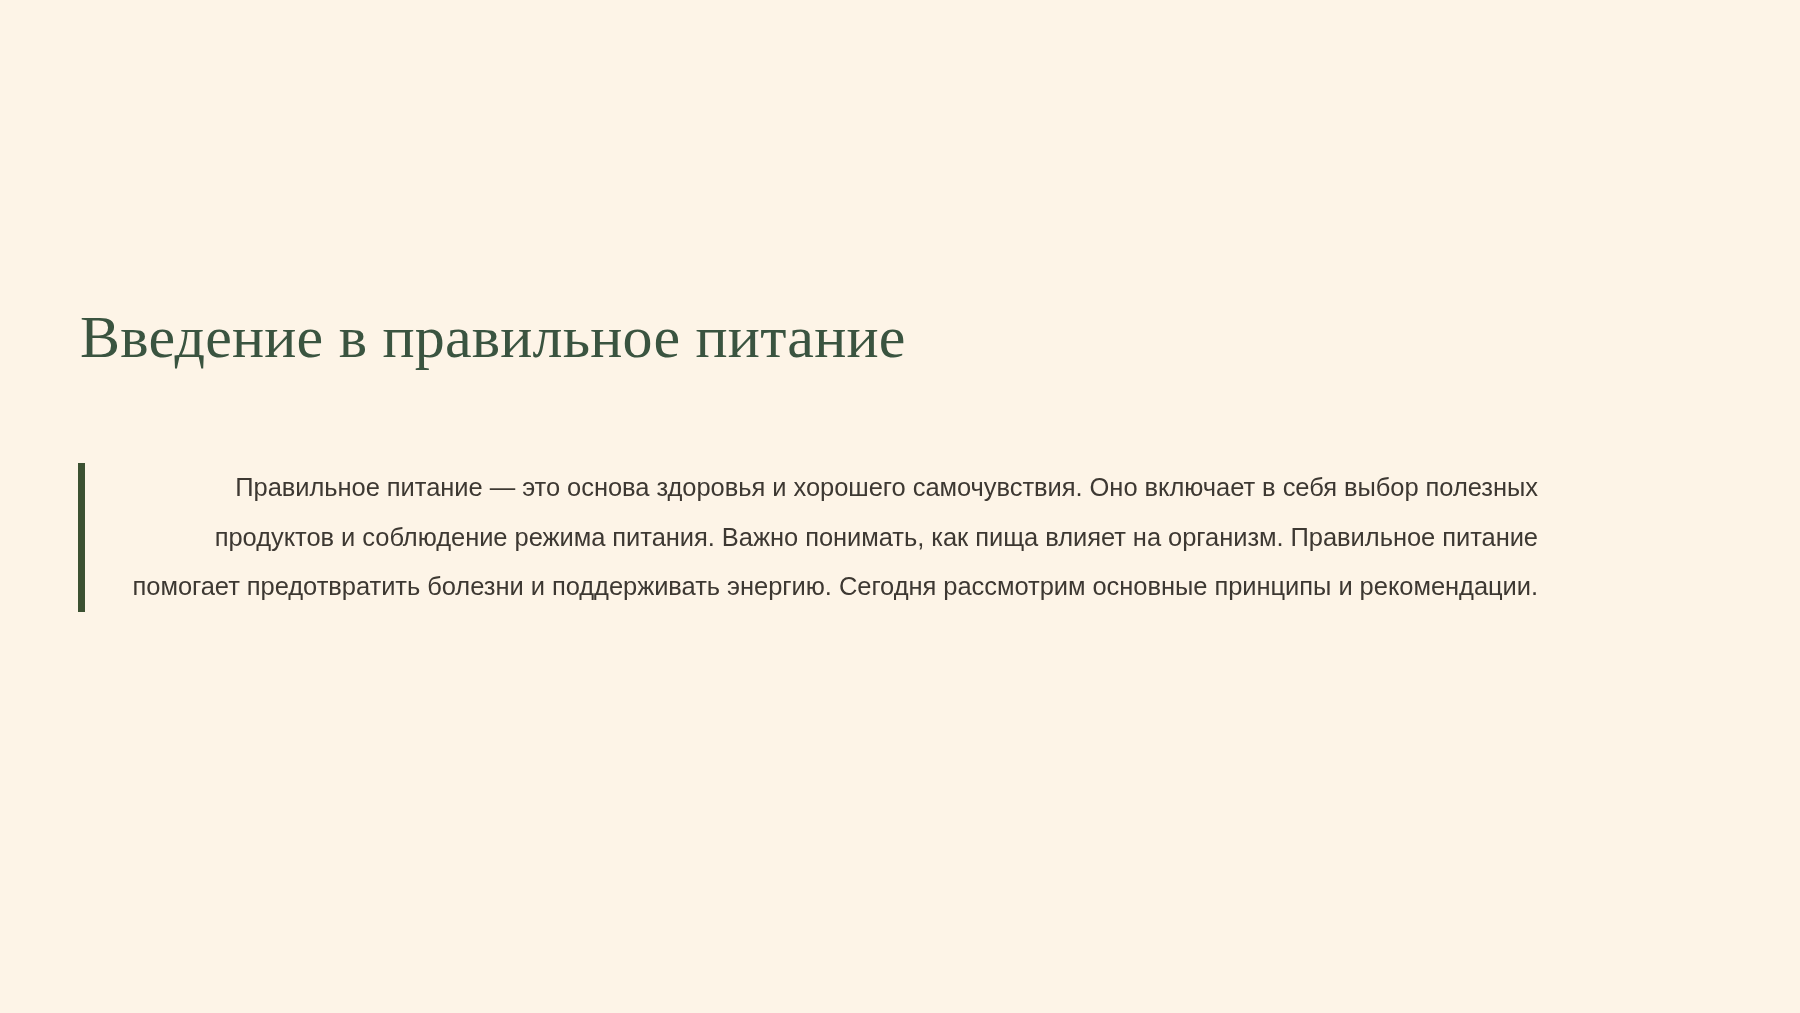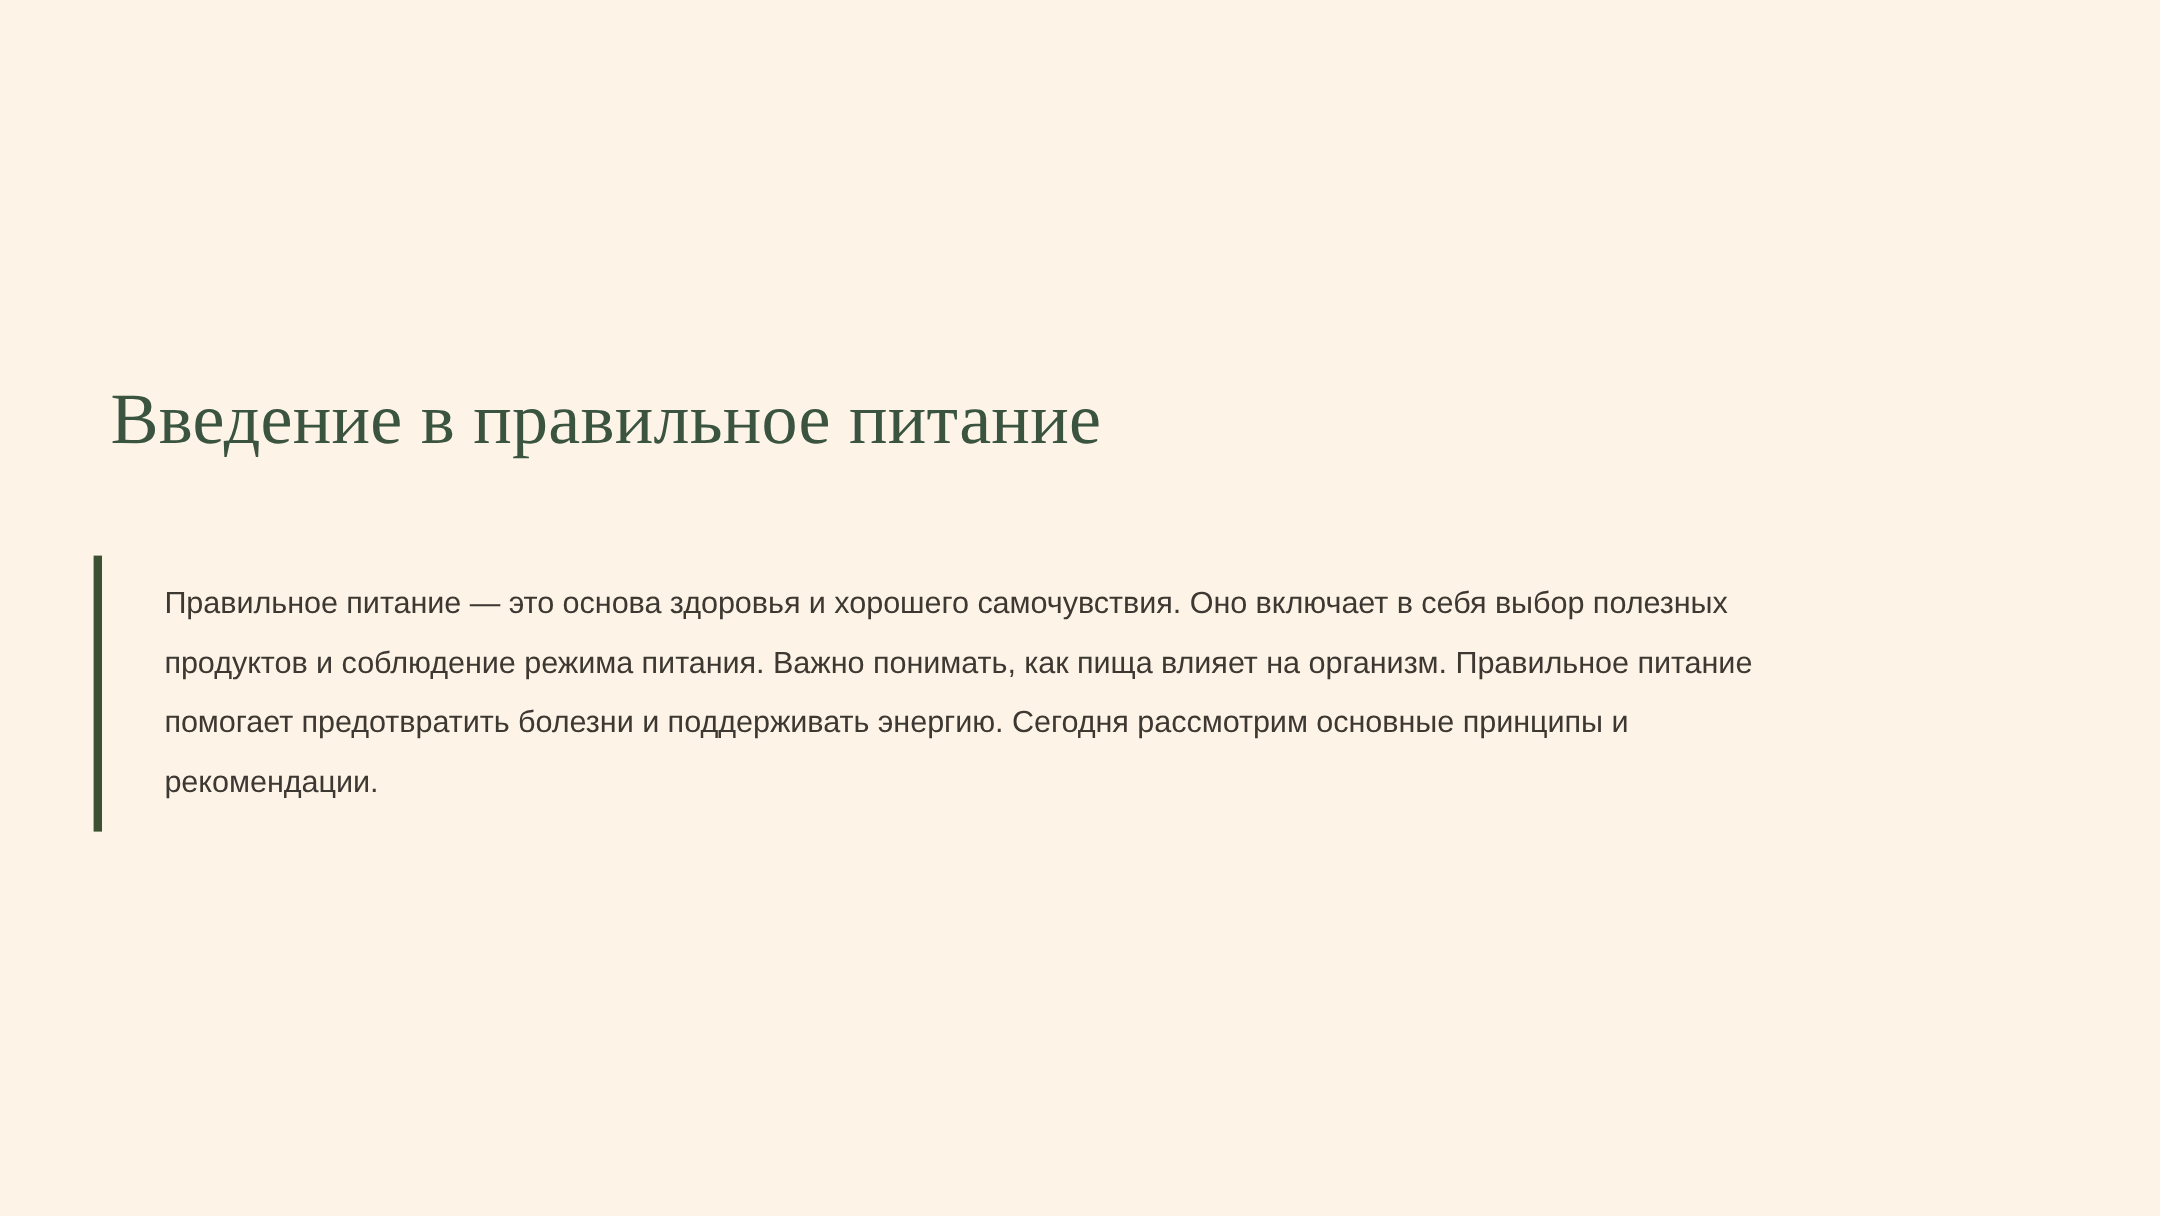--- a/index.html
+++ b/index.html
@@ -21,21 +21,21 @@
     height: 1013px;
     background: #fdf4e7;
     box-sizing: border-box;
   }
 
   .slide-title {
     position: absolute;
     left: 76px;
     top: 298px;
     width: 1620px;
-    margin: 16px;
+    margin: 4px;
     font-family: "Liberation Serif", "DejaVu Serif", serif;
     font-size: 60px;
     font-weight: 400;
     line-height: 1.18;
     letter-spacing: 0.2px;
     color: #3a5440;
     white-space: nowrap;
   }
 
   .body-block {
@@ -49,29 +49,29 @@
 
   .accent-bar {
     flex: 0 0 auto;
     width: 7px;
     background: #3c5132;
     border-radius: 0;
   }
 
   .body-text {
     flex: 1 1 auto;
-    margin: 16px;
+    margin: 0;
     padding: 0 0 0 36px;
     font-family: "Liberation Sans", "DejaVu Sans", sans-serif;
     font-size: 25.5px;
     font-weight: 400;
     line-height: 49.5px;
     color: #3d3832;
     letter-spacing: -0.05px;
-    text-align: left;
+    text-align: right;
   }
 </style>
 </head>
 <body>
 
 <div class="slide">
 
   <h1 class="slide-title">Введение в правильное питание</h1>
 
   <div class="body-block">

